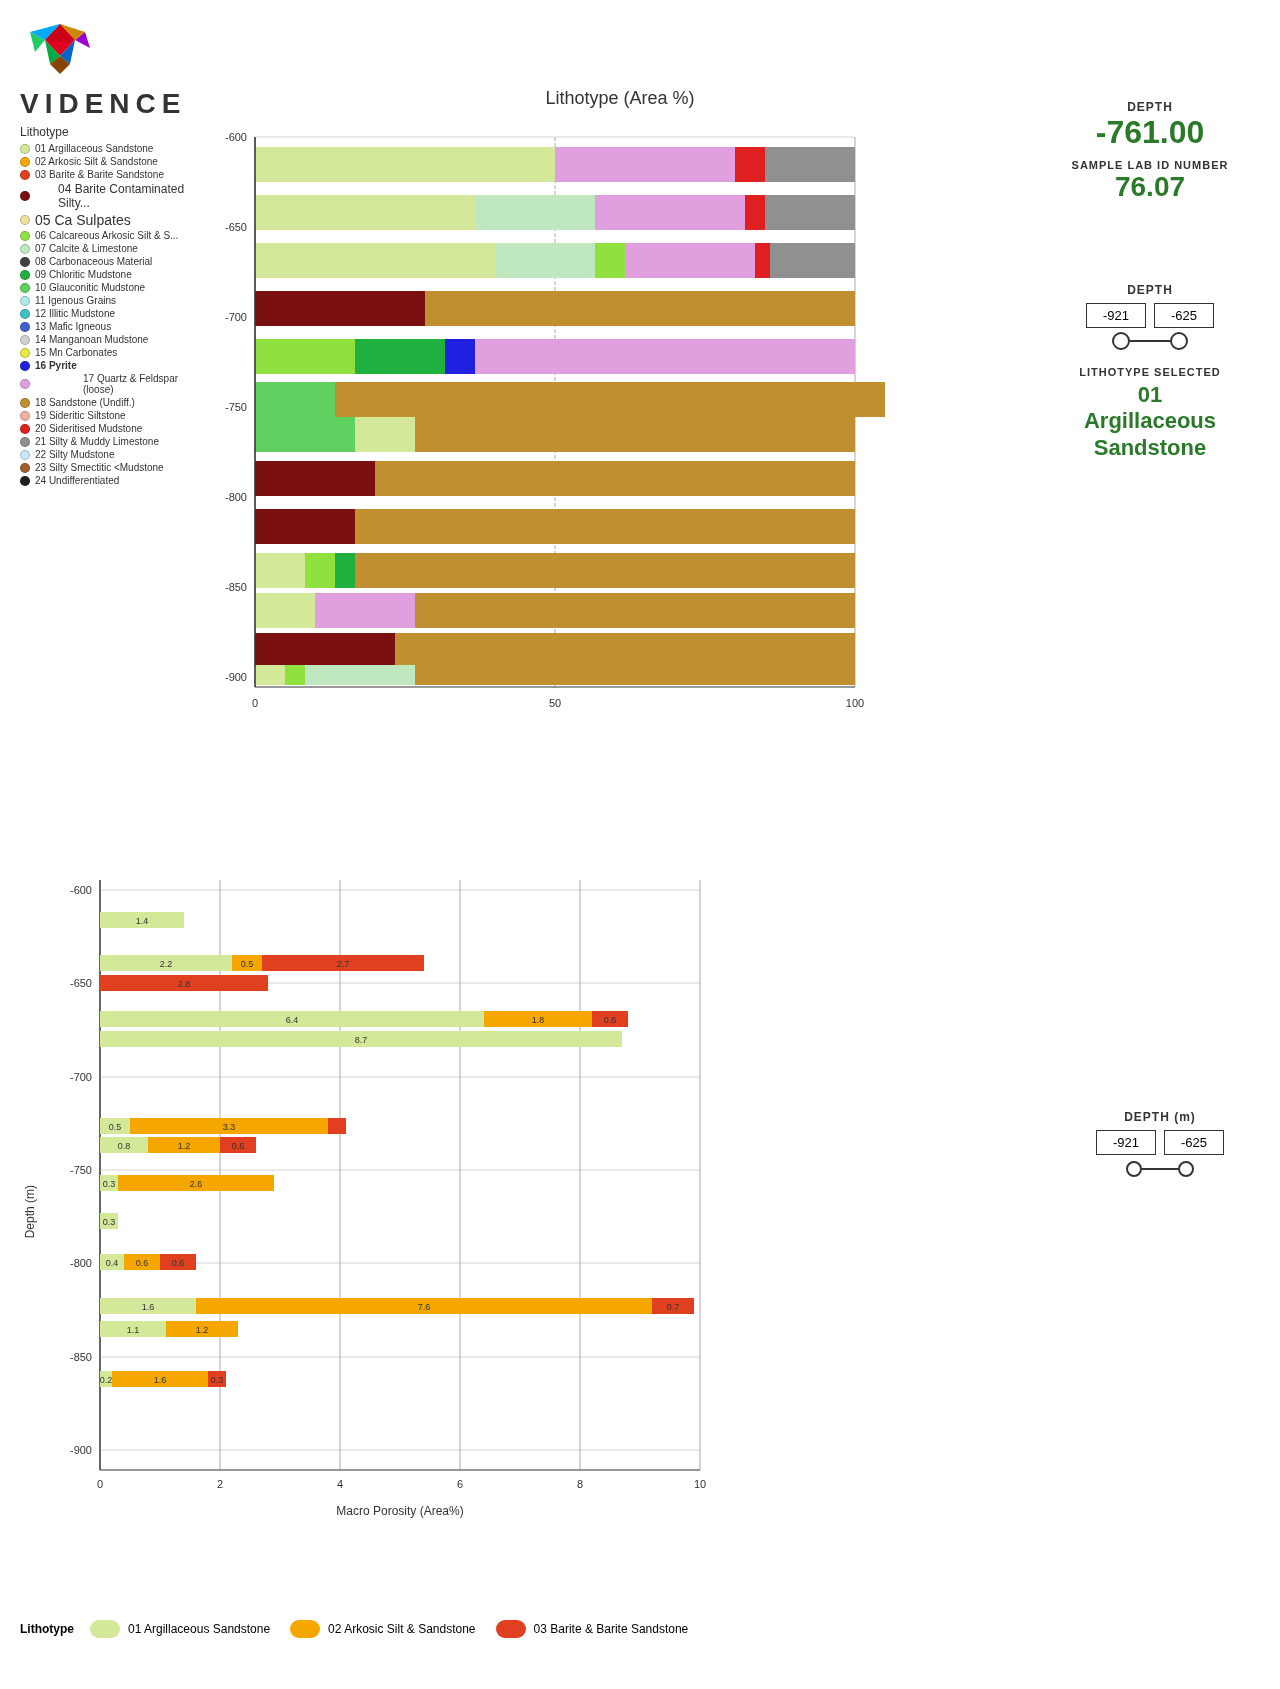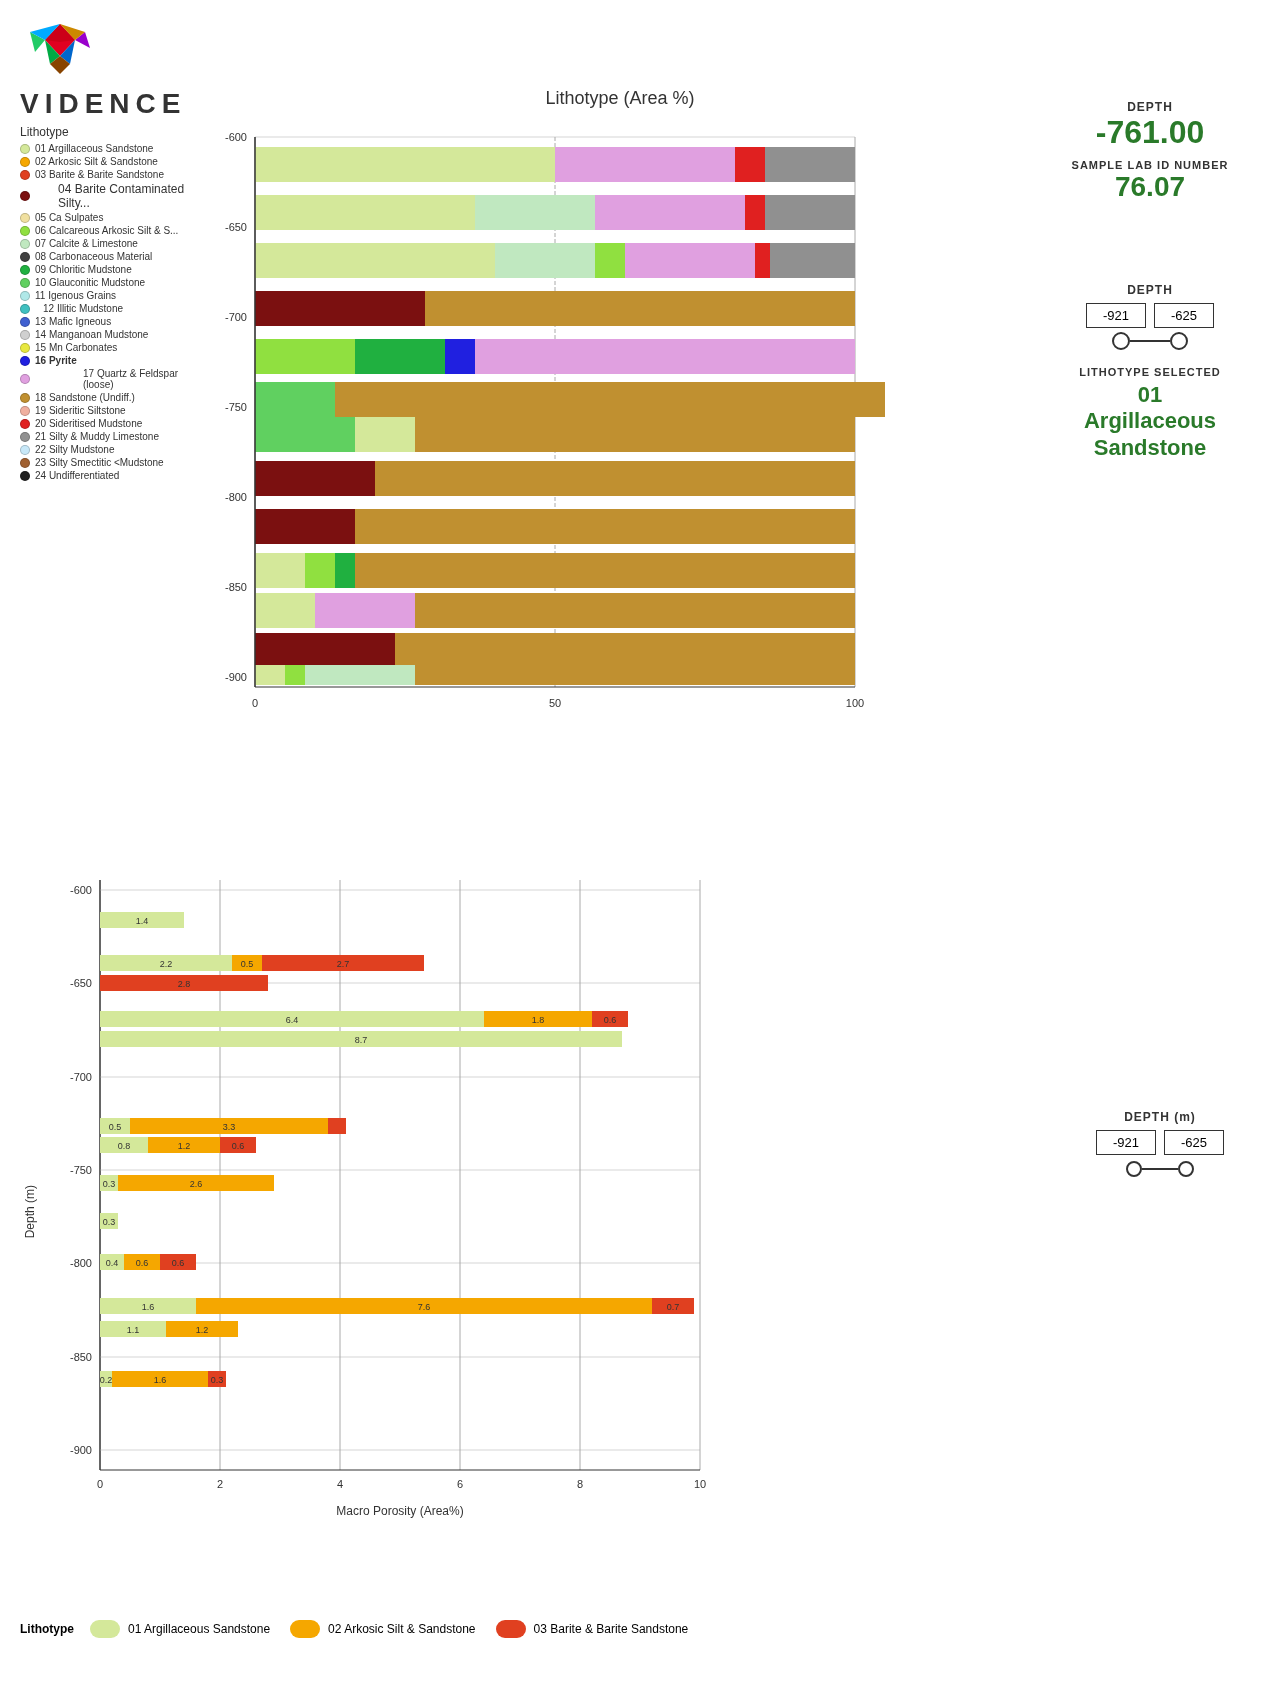--- a/index.html
+++ b/index.html
@@ -190,21 +190,21 @@
           <div style="display: flex; align-items: center; margin-bottom: 2px;">
             <div style="width: 10px; height: 10px; border-radius: 50%; background: rgb(224, 64, 32); margin-right: 5px; flex-shrink: 0; border: 1px solid rgba(0, 0, 0, 0.2);"></div>
             <span style="font-size: 10px; color: rgb(51, 51, 51);">03 Barite &amp; Barite Sandstone</span>
           </div>
           <div style="display: flex; align-items: center; margin-bottom: 2px;">
             <div style="width: 10px; height: 10px; border-radius: 50%; background: rgb(123, 16, 16); margin-right: 5px; flex-shrink: 0; border: 1px solid rgba(0, 0, 0, 0.2);"></div>
             <span style="font-size: 12px; color: rgb(51, 51, 51); padding-left: 23px;">04 Barite Contaminated Silty...</span>
           </div>
           <div style="display: flex; align-items: center; margin-bottom: 2px;">
             <div style="width: 10px; height: 10px; border-radius: 50%; background: rgb(240, 224, 160); margin-right: 5px; flex-shrink: 0; border: 1px solid rgba(0, 0, 0, 0.2);"></div>
-            <span style="font-size: 10px; color: rgb(51, 51, 51);">05 Ca Sulpates</span>
+            <span style="font-size: 14px; color: rgb(51, 51, 51);">05 Ca Sulpates</span>
           </div>
           <div style="display: flex; align-items: center; margin-bottom: 2px;">
             <div style="width: 10px; height: 10px; border-radius: 50%; background: rgb(144, 224, 64); margin-right: 5px; flex-shrink: 0; border: 1px solid rgba(0, 0, 0, 0.2);"></div>
             <span style="font-size: 10px; color: rgb(51, 51, 51);">06 Calcareous Arkosic Silt &amp; S...</span>
           </div>
           <div style="display: flex; align-items: center; margin-bottom: 2px;">
             <div style="width: 10px; height: 10px; border-radius: 50%; background: rgb(192, 232, 192); margin-right: 5px; flex-shrink: 0; border: 1px solid rgba(0, 0, 0, 0.2);"></div>
             <span style="font-size: 10px; color: rgb(51, 51, 51);">07 Calcite &amp; Limestone</span>
           </div>
           <div style="display: flex; align-items: center; margin-bottom: 2px;">
@@ -216,21 +216,21 @@
             <span style="font-size: 10px; color: rgb(51, 51, 51);">09 Chloritic Mudstone</span>
           </div>
           <div style="display: flex; align-items: center; margin-bottom: 2px;">
             <div style="width: 10px; height: 10px; border-radius: 50%; background: rgb(96, 208, 96); margin-right: 5px; flex-shrink: 0; border: 1px solid rgba(0, 0, 0, 0.2);"></div>
             <span style="font-size: 10px; color: rgb(51, 51, 51);">10 Glauconitic Mudstone</span>
           </div>
           <div style="display: flex; align-items: center; margin-bottom: 2px;">
             <div style="width: 10px; height: 10px; border-radius: 50%; background: rgb(176, 232, 232); margin-right: 5px; flex-shrink: 0; border: 1px solid rgba(0, 0, 0, 0.2);"></div>
             <span style="font-size: 10px; color: rgb(51, 51, 51);">11 Igenous Grains</span>
           </div>
-          <div style="display: flex; align-items: center; margin-bottom: 2px; gap: 8px;">
+          <div style="display: flex; align-items: center; margin-bottom: 2px;">
             <div style="width: 10px; height: 10px; border-radius: 50%; background: rgb(64, 192, 192); margin-right: 5px; flex-shrink: 0; border: 1px solid rgba(0, 0, 0, 0.2);"></div>
             <span style="font-size: 10px; color: rgb(51, 51, 51);">12 Illitic Mudstone</span>
           </div>
           <div style="display: flex; align-items: center; margin-bottom: 2px;">
             <div style="width: 10px; height: 10px; border-radius: 50%; background: rgb(64, 96, 208); margin-right: 5px; flex-shrink: 0; border: 1px solid rgba(0, 0, 0, 0.2);"></div>
             <span style="font-size: 10px; color: rgb(51, 51, 51);">13 Mafic Igneous</span>
           </div>
           <div style="display: flex; align-items: center; margin-bottom: 2px;">
             <div style="width: 10px; height: 10px; border-radius: 50%; background: rgb(208, 208, 208); margin-right: 5px; flex-shrink: 0; border: 1px solid rgba(0, 0, 0, 0.2);"></div>
             <span style="font-size: 10px; color: rgb(51, 51, 51);">14 Manganoan Mudstone</span>

